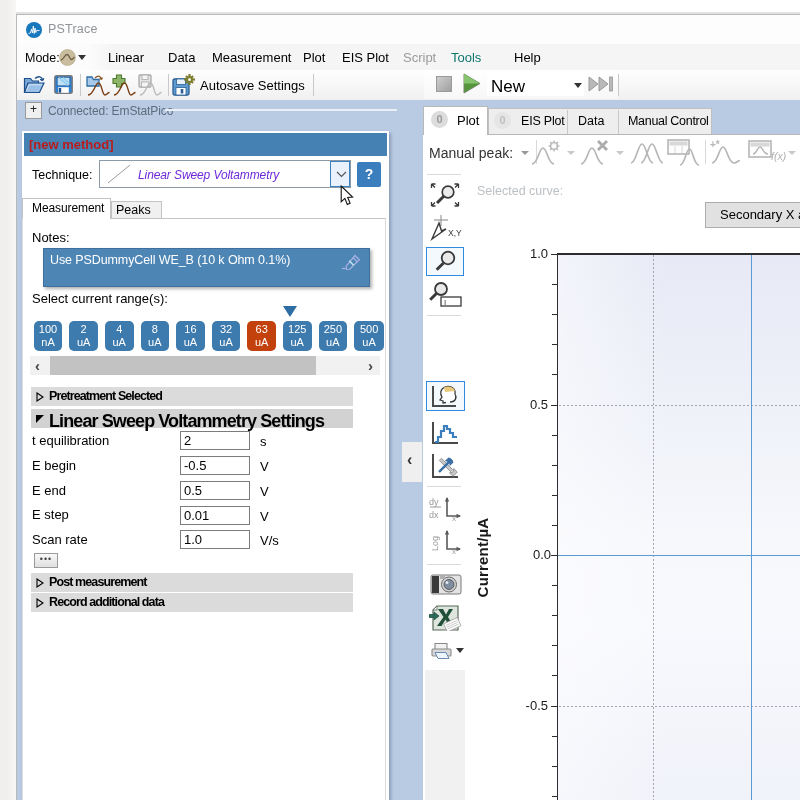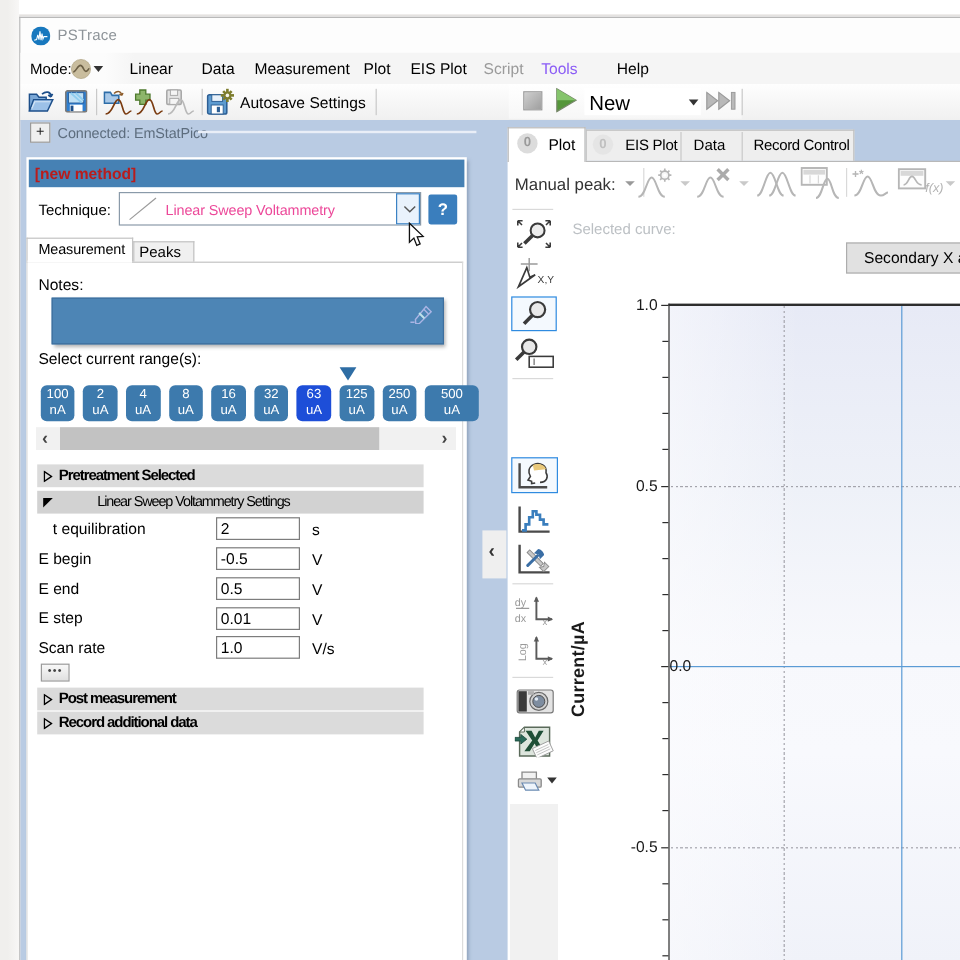--- a/index.html
+++ b/index.html
@@ -30,21 +30,21 @@
     <circle cx="8.5" cy="8.5" r="8" fill="#c9bd9e" stroke="#a89a76" stroke-width="0.5"></circle>
     <path d="M2 11 C4.5 11 5.5 5.5 8 5.5 C10.5 5.5 10.5 10.5 12.5 10.5 C14 10.5 14.5 8.5 15.5 8" fill="none" stroke="#6b5f45" stroke-width="1.3"></path>
   </svg>
   <div class="abs" style="left:78px;top:55px;width:0;height:0;border-left:4px solid transparent;border-right:4px solid transparent;border-top:5px solid #333;"></div>
   <div class="abs txt" style="left:108px;top:50px;font-size:13px;color:#000;">Linear</div>
   <div class="abs txt" style="left:168px;top:50px;font-size:13px;color:#000;">Data</div>
   <div class="abs txt" style="left:212px;top:50px;font-size:13px;color:#000;">Measurement</div>
   <div class="abs txt" style="left:303px;top:50px;font-size:13px;color:#000;">Plot</div>
   <div class="abs txt" style="left:342px;top:50px;font-size:13px;color:#000;">EIS Plot</div>
   <div class="abs txt" style="left:403px;top:50px;font-size:13px;color:#9a9a9a;">Script</div>
-  <div class="abs txt" style="left:451px;top:50px;font-size:13px;color:#8b5cf6;">Tools</div>
+  <div class="abs txt" style="left:451px;top:50px;font-size:13px;color:#0f766e;">Tools</div>
   <div class="abs txt" style="left:514px;top:50px;font-size:13px;color:#000;">Help</div>
 
   <div class="abs" style="left:17px;top:70px;width:783px;height:30px;background:linear-gradient(#fefefe,#f0f0f0);border-bottom:1px solid #d8d8d8;"></div>
 
   <svg class="abs" style="left:23px;top:75px" width="23" height="20" viewBox="0 0 23 20">
     <path d="M1.5 17.5 L1.5 3.5 L7.5 3.5 L9.5 6 L15.5 6 L15.5 8" fill="#7aa7d6" stroke="#1d4f8a" stroke-width="1.2"></path>
     <path d="M1.5 17.5 L5 8 L21 8 L16.5 17.5 Z" fill="#9cc1e8" stroke="#1d4f8a" stroke-width="1.2"></path>
     <path d="M3.5 15.5 L6 9.8 L19 9.8" fill="none" stroke="#d4e5f5" stroke-width="1"></path>
     <path d="M12 3.5 C15.5 0.5 19 1.5 19.5 5 M19.5 5.8 L17.2 4.2 M19.5 5.8 L20.8 3.2" fill="none" stroke="#1d4f8a" stroke-width="1.4"></path>
   </svg>
@@ -120,79 +120,80 @@
 
   <div class="abs" style="left:22px;top:131px;width:367px;height:671px;background:#fff;box-shadow:2px 2px 3px rgba(100,118,145,0.55);"></div>
   <div class="abs" style="left:24px;top:133px;width:363px;height:23px;background:#4681b4;"></div>
   <div class="abs txt" style="left:29px;top:137px;font-size:13px;font-weight:bold;color:#b91c1c;">[new method]</div>
 
   <div class="abs txt" style="left:32px;top:167.5px;font-size:12.5px;color:#000;">Technique:</div>
   <div class="abs" style="left:99px;top:160px;width:252px;height:28px;background:#fff;border:1px solid #8a9aa9;box-sizing:border-box;"></div>
   <svg class="abs" style="left:106px;top:163px" width="26" height="22" viewBox="0 0 26 22">
     <path d="M2 20 L24 2" stroke="#9a9a9a" stroke-width="1"></path>
   </svg>
-  <div class="abs txt" style="left:138px;top:168px;font-size:12px;letter-spacing:-0.1px;color:#ec4899;">Linear Sweep Voltammetry</div>
+  <div class="abs txt" style="left:138px;top:168px;font-size:12px;letter-spacing:-0.1px;color:#6d28d9;font-style:italic;">Linear Sweep Voltammetry</div>
   <div class="abs" style="left:330px;top:161px;width:20px;height:26px;background:#e9f2fc;border:1px solid #3b82c4;box-sizing:border-box;"></div>
   <svg class="abs" style="left:336px;top:171px" width="11" height="7" viewBox="0 0 11 7">
     <path d="M1 1 L5.5 5.5 L10 1" fill="none" stroke="#555" stroke-width="1.2"></path>
   </svg>
   <div class="abs" style="left:357px;top:162px;width:24px;height:25px;background:#3a7ebd;border-radius:2px;color:#fff;font-size:14px;font-weight:bold;text-align:center;line-height:25px;">?</div>
 
   <svg class="abs" style="left:340px;top:185px;z-index:50" width="15" height="23" viewBox="0 0 15 23">
     <path d="M1.2 1 L1.2 16.8 L4.9 13.4 L7.3 19.5 L10.1 18.3 L7.7 12.4 L12.6 12 Z" fill="#fff" stroke="#111" stroke-width="1.1"></path>
   </svg>
 
   <div class="abs" style="left:22px;top:198px;width:89px;height:20px;background:#fff;border:1px solid #c3c3c3;border-bottom:none;box-sizing:border-box;"></div>
   <div class="abs txt" style="left:32px;top:201px;font-size:12px;letter-spacing:-0.1px;color:#000;">Measurement</div>
   <div class="abs" style="left:111px;top:201px;width:51px;height:17px;background:#f0f0f0;border:1px solid #c3c3c3;border-bottom:none;box-sizing:border-box;"></div>
   <div class="abs txt" style="left:116px;top:202.5px;font-size:12.5px;color:#000;">Peaks</div>
   <div class="abs" style="left:22px;top:218px;width:364px;height:584px;border-left:1px solid #dcdcdc;border-right:1px solid #dcdcdc;border-top:1px solid #c3c3c3;box-sizing:border-box;"></div>
   <div class="abs" style="left:23px;top:217px;width:87px;height:2px;background:#fff;"></div>
 
   <div class="abs txt" style="left:32px;top:230px;font-size:13px;color:#000;">Notes:</div>
   <div class="abs" style="left:43px;top:248px;width:327px;height:39px;background:#4d85b5;border:1px solid #3e6f9e;box-sizing:border-box;box-shadow:2px 2px 3px rgba(60,60,60,0.4);"></div>
+  <div class="abs txt" style="left:50px;top:253px;font-size:12.5px;letter-spacing:-0.1px;color:#fff;">Use PSDummyCell WE_B (10 k Ohm 0.1%)</div>
   <svg class="abs" style="left:341px;top:254px" width="20" height="16" viewBox="0 0 20 16">
     <g fill="none" stroke="#a9b4e4" stroke-width="1.2">
       <path d="M13.5 1.5 L17.5 2.5 L18.5 6.5 L15 10 L9.5 11.5 L8 13.5 L6.5 11 L8 6.5 Z" stroke-width="0"></path>
       <path d="M14 1.5 L18.3 5.8 L8.5 15.5 L5.5 15.8 L5.2 12.2 Z"></path>
       <path d="M12 3.5 L16.3 7.8"></path>
       <path d="M1 14.5 L4.5 14.5"></path>
     </g>
     <path d="M8.2 6.8 L12.6 11.2" stroke="#bfe2ea" stroke-width="1.6"></path>
   </svg>
 
   <div class="abs txt" style="left:32px;top:291px;font-size:13px;color:#000;">Select current range(s):</div>
   <div class="abs" style="left:283px;top:306px;width:0;height:0;border-left:7px solid transparent;border-right:7px solid transparent;border-top:11px solid #2e6da4;"></div>
   <div class="abs" style="left:33.7px;top:321px;width:28.7px;height:30px;background:#3d7aad;border-radius:5px;color:#fff;font-size:11px;line-height:13px;text-align:center;padding-top:2px;box-sizing:border-box;">100<br>nA</div>
   <div class="abs" style="left:69.3px;top:321px;width:28.7px;height:30px;background:#3d7aad;border-radius:5px;color:#fff;font-size:11px;line-height:13px;text-align:center;padding-top:2px;box-sizing:border-box;">2<br>uA</div>
   <div class="abs" style="left:104.9px;top:321px;width:28.7px;height:30px;background:#3d7aad;border-radius:5px;color:#fff;font-size:11px;line-height:13px;text-align:center;padding-top:2px;box-sizing:border-box;">4<br>uA</div>
   <div class="abs" style="left:140.5px;top:321px;width:28.7px;height:30px;background:#3d7aad;border-radius:5px;color:#fff;font-size:11px;line-height:13px;text-align:center;padding-top:2px;box-sizing:border-box;">8<br>uA</div>
   <div class="abs" style="left:176.1px;top:321px;width:28.7px;height:30px;background:#3d7aad;border-radius:5px;color:#fff;font-size:11px;line-height:13px;text-align:center;padding-top:2px;box-sizing:border-box;">16<br>uA</div>
   <div class="abs" style="left:211.7px;top:321px;width:28.7px;height:30px;background:#3d7aad;border-radius:5px;color:#fff;font-size:11px;line-height:13px;text-align:center;padding-top:2px;box-sizing:border-box;">32<br>uA</div>
-  <div class="abs" style="left:247.3px;top:321px;width:28.7px;height:30px;background:#1d4ed8;border-radius:5px;color:#fff;font-size:11px;line-height:13px;text-align:center;padding-top:2px;box-sizing:border-box;">63<br>uA</div>
+  <div class="abs" style="left:247.3px;top:321px;width:28.7px;height:30px;background:#c2410c;border-radius:5px;color:#fff;font-size:11px;line-height:13px;text-align:center;padding-top:2px;box-sizing:border-box;">63<br>uA</div>
   <div class="abs" style="left:282.9px;top:321px;width:28.7px;height:30px;background:#3d7aad;border-radius:5px;color:#fff;font-size:11px;line-height:13px;text-align:center;padding-top:2px;box-sizing:border-box;">125<br>uA</div>
   <div class="abs" style="left:318.5px;top:321px;width:28.7px;height:30px;background:#3d7aad;border-radius:5px;color:#fff;font-size:11px;line-height:13px;text-align:center;padding-top:2px;box-sizing:border-box;">250<br>uA</div>
-  <div class="abs" style="left:354.1px;top:321px;width:45px;height:30px;background:#3d7aad;border-radius:5px;color:#fff;font-size:11px;line-height:13px;text-align:center;padding-top:2px;box-sizing:border-box;">500<br>uA</div>
+  <div class="abs" style="left:354.1px;top:321px;width:30px;height:30px;background:#3d7aad;border-radius:5px;color:#fff;font-size:11px;line-height:13px;text-align:center;padding-top:2px;box-sizing:border-box;">500<br>uA</div>
 
   <div class="abs" style="left:30px;top:356px;width:350px;height:19px;background:#f1f1f1;"></div>
   <div class="abs" style="left:50px;top:356px;width:266px;height:19px;background:#c2c2c2;"></div>
   <div class="abs txt" style="left:35px;top:356.5px;font-size:15px;font-weight:bold;color:#444;">‹</div>
   <div class="abs txt" style="left:368px;top:356.5px;font-size:15px;font-weight:bold;color:#444;">›</div>
 
   <div class="abs" style="left:31px;top:387px;width:322px;height:19px;background:#dbdbdb;"></div>
     <svg class="abs" style="left:36px;top:391.5px" width="8" height="10" viewBox="0 0 8 10">
       <path d="M1 1 L7 5 L1 9 Z" fill="none" stroke="#000" stroke-width="1.1"></path>
     </svg>
     <div class="abs txt" style="left:49px;top:388.5px;font-size:12.5px;font-weight:bold;letter-spacing:-0.9px;color:#000;">Pretreatment Selected</div>
   <div class="abs" style="left:31px;top:409px;width:322px;height:19px;background:#d2d2d2;"></div>
     <svg class="abs" style="left:35px;top:413.5px" width="10" height="10" viewBox="0 0 10 10">
       <path d="M9 1 L9 9 L1 9 Z" fill="#000" transform="rotate(180 5 5)"></path>
     </svg>
-    <div class="abs txt" style="left:49px;top:410.5px;font-size:12px;font-weight:normal;letter-spacing:-0.9px;color:#000;margin-left:32px;">Linear Sweep Voltammetry Settings</div>
-  <div class="abs txt" style="left:32px;top:432.5px;font-size:13px;color:#000;margin-left:12px;">t equilibration</div>
+    <div class="abs txt" style="left:49px;top:410.5px;font-size:18px;font-weight:bold;letter-spacing:-0.9px;color:#000;">Linear Sweep Voltammetry Settings</div>
+  <div class="abs txt" style="left:32px;top:432.5px;font-size:13px;color:#000;">t equilibration</div>
   <div class="abs" style="left:180px;top:431px;width:70px;height:19px;background:#fff;border:1px solid #7c7c7c;box-sizing:border-box;"></div>
   <div class="abs txt" style="left:184px;top:433px;font-size:13px;color:#000;">2</div>
   <div class="abs txt" style="left:260px;top:434px;font-size:13px;color:#000;">s</div>
   <div class="abs txt" style="left:32px;top:457.5px;font-size:13px;color:#000;">E begin</div>
   <div class="abs" style="left:180px;top:456px;width:70px;height:19px;background:#fff;border:1px solid #7c7c7c;box-sizing:border-box;"></div>
   <div class="abs txt" style="left:184px;top:458px;font-size:13px;color:#000;">-0.5</div>
   <div class="abs txt" style="left:260px;top:459px;font-size:13px;color:#000;">V</div>
   <div class="abs txt" style="left:32px;top:482.5px;font-size:13px;color:#000;">E end</div>
   <div class="abs" style="left:180px;top:481px;width:70px;height:19px;background:#fff;border:1px solid #7c7c7c;box-sizing:border-box;"></div>
   <div class="abs txt" style="left:184px;top:483px;font-size:13px;color:#000;">0.5</div>
@@ -221,21 +222,21 @@
   <div class="abs txt" style="left:407px;top:451px;font-size:16px;font-weight:bold;color:#333;">‹</div>
 
   <div class="abs" style="left:423px;top:135px;width:377px;height:667px;background:#fff;"></div>
   <div class="abs" style="left:423px;top:134px;width:377px;height:1px;background:#b8b8b8;"></div>
   <div class="abs" style="left:488px;top:108px;width:224px;height:26px;background:#eeeeee;border:1px solid #c0c0c0;border-bottom:none;box-sizing:border-box;"></div>
   <div class="abs" style="left:567px;top:110px;width:1px;height:24px;background:#c9c9c9;"></div>
   <div class="abs" style="left:618px;top:110px;width:1px;height:24px;background:#c9c9c9;"></div>
   <div class="abs" style="left:494px;top:112px;width:17px;height:17px;border-radius:50%;background:#e5e5e5;color:#c0c0c0;font-size:11px;font-weight:bold;text-align:center;line-height:17px;">0</div>
   <div class="abs txt" style="left:521px;top:113.5px;font-size:12.5px;letter-spacing:-0.2px;color:#000;">EIS Plot</div>
   <div class="abs txt" style="left:578px;top:113.5px;font-size:12.5px;color:#000;">Data</div>
-  <div class="abs txt" style="left:628px;top:113.5px;font-size:12.5px;letter-spacing:-0.3px;color:#000;">Record Control</div>
+  <div class="abs txt" style="left:628px;top:113.5px;font-size:12.5px;letter-spacing:-0.3px;color:#000;">Manual Control</div>
   <div class="abs" style="left:423px;top:106px;width:65px;height:29px;background:#fff;border:1px solid #b8b8b8;border-bottom:none;box-sizing:border-box;"></div>
   <div class="abs" style="left:431px;top:111px;width:17px;height:17px;border-radius:50%;background:#dcdcdc;color:#9a9a9a;font-size:11px;font-weight:bold;text-align:center;line-height:17px;">0</div>
   <div class="abs txt" style="left:457px;top:113px;font-size:13px;color:#000;">Plot</div>
   <div class="abs txt" style="left:429px;top:145px;font-size:14px;color:#333;">Manual peak:</div>
   <div class="abs" style="left:521px;top:151px;width:0;height:0;border-left:4px solid transparent;border-right:4px solid transparent;border-top:4px solid #999;"></div>
   <div class="abs" style="left:536px;top:140px;width:1px;height:24px;background:#d9d9d9;"></div>
   <svg class="abs" style="left:530px;top:139px" width="36" height="27" viewBox="0 0 36 27">
       <path d="M1 21 C7 21 8 5 12 5 C16 5 17 21 23 21" transform="translate(1,4)" fill="none" stroke="#b6b6b6" stroke-width="1.7"></path>
       <g stroke="#b6b6b6" stroke-width="1.4">
         <line x1="24" y1="7" x2="29.50" y2="7.00"></line>
@@ -406,16 +407,16 @@
   <div class="abs" style="left:552px;top:585.1px;width:5px;height:1px;background:#2d2d2d;"></div>
   <div class="abs" style="left:552px;top:615.2px;width:5px;height:1px;background:#2d2d2d;"></div>
   <div class="abs" style="left:552px;top:645.3px;width:5px;height:1px;background:#2d2d2d;"></div>
   <div class="abs" style="left:552px;top:675.4px;width:5px;height:1px;background:#2d2d2d;"></div>
   <div class="abs" style="left:551px;top:705.5px;width:6px;height:1px;background:#2d2d2d;"></div>
   <div class="abs" style="left:552px;top:735.6px;width:5px;height:1px;background:#2d2d2d;"></div>
   <div class="abs" style="left:552px;top:765.7px;width:5px;height:1px;background:#2d2d2d;"></div>
   <div class="abs" style="left:552px;top:795.8px;width:5px;height:1px;background:#2d2d2d;"></div>
   <div class="abs txt" style="left:508px;top:246.0px;width:40px;text-align:right;font-size:13px;color:#1a1a1a;">1.0</div>
   <div class="abs txt" style="left:508px;top:396.5px;width:40px;text-align:right;font-size:13px;color:#1a1a1a;">0.5</div>
-  <div class="abs txt" style="left:536px;top:547.0px;width:40px;text-align:right;font-size:13px;color:#1a1a1a;">0.0</div>
+  <div class="abs txt" style="left:511px;top:547.0px;width:40px;text-align:right;font-size:13px;color:#1a1a1a;">0.0</div>
   <div class="abs txt" style="left:508px;top:697.5px;width:40px;text-align:right;font-size:13px;color:#1a1a1a;">-0.5</div>
   <div class="abs txt" style="left:427px;top:549px;width:110px;transform:rotate(-90deg);transform-origin:center;font-size:15px;font-weight:bold;letter-spacing:0.2px;color:#1a1a1a;text-align:center;">Current/µA</div>
 </div>
 
 </body></html>

